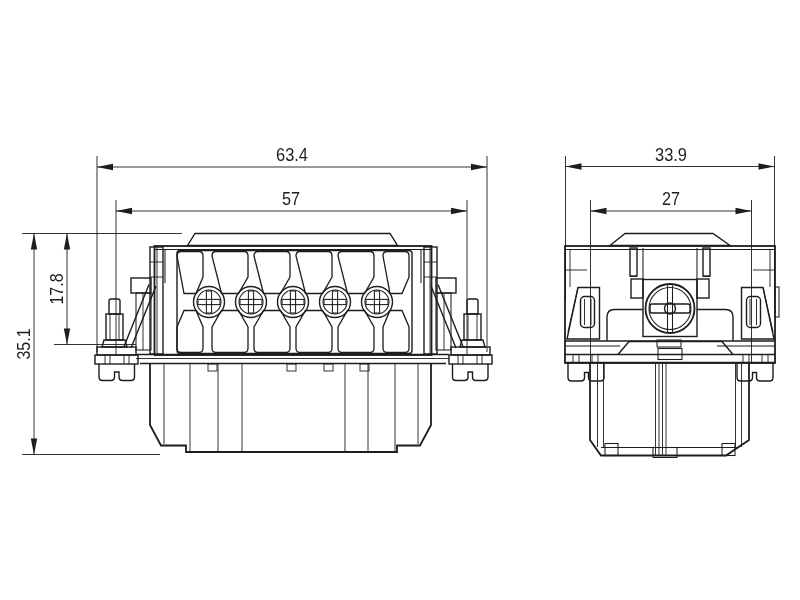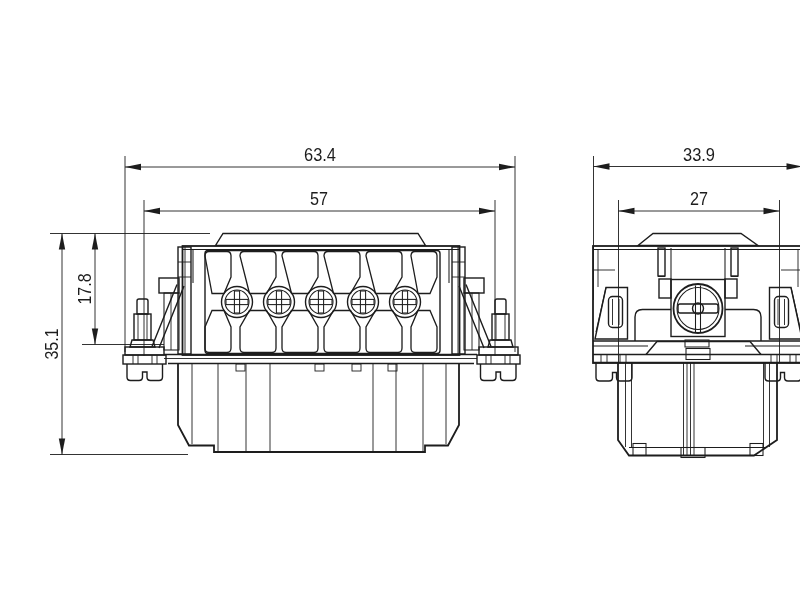--- a/index.html
+++ b/index.html
@@ -1,19 +1,18 @@
 <!DOCTYPE html>
 <html><head>
 <meta charset="utf-8">
 <style>
   html,body{margin:0;padding:0;background:#ffffff;}
   .canvas{
     width:716px;height:600px;background:#ffffff;position:relative;
     font-family:"Liberation Sans", sans-serif;
-    padding-left:28px;
   }
   svg{display:block;}
   .outline{fill:none;stroke:#1d1d1d;stroke-width:1.8;stroke-linejoin:miter;}
   .mid{fill:none;stroke:#1d1d1d;stroke-width:1.4;}
   .thin{fill:none;stroke:#1d1d1d;stroke-width:1.05;}
   .hair{fill:none;stroke:#1d1d1d;stroke-width:0.9;}
   .dim{fill:none;stroke:#1d1d1d;stroke-width:0.9;}
   .arrow{fill:#1d1d1d;stroke:none;}
   text.dimtxt{
     fill:#1d1d1d;font-family:"Liberation Sans", sans-serif;

